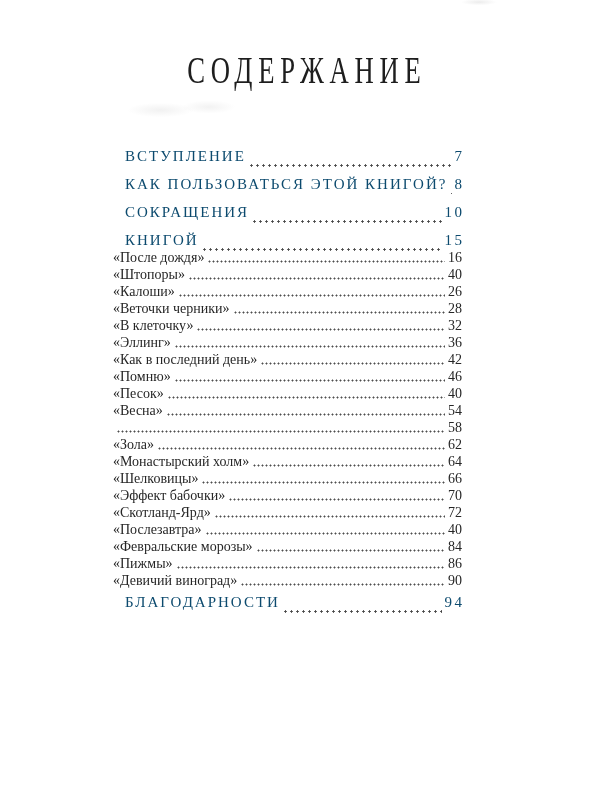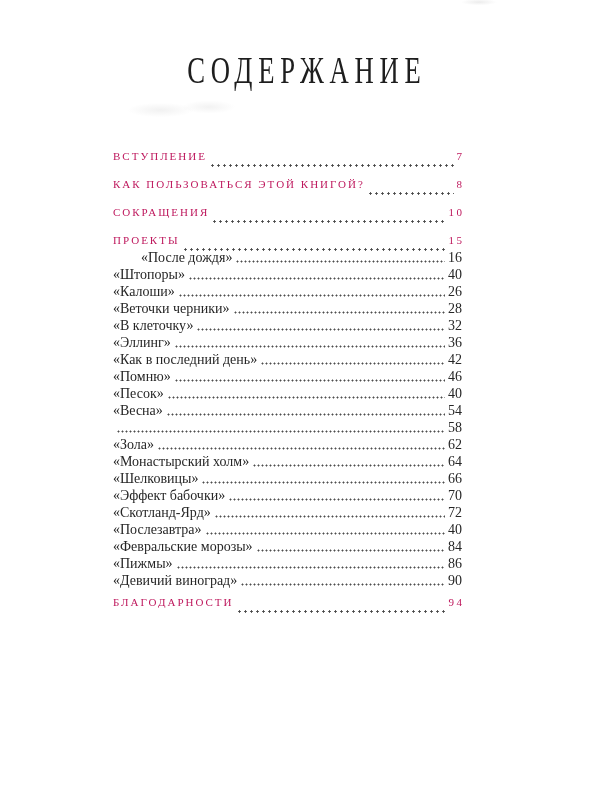--- a/index.html
+++ b/index.html
@@ -50,33 +50,33 @@
     left: 113px;
     top: 143px;
     width: 349px;
   }
   .entry {
     display: flex;
     align-items: baseline;
     white-space: nowrap;
   }
   .entry.section {
-    font-size: 11px;
+    font-size: 15px;
     line-height: 27.9px;
     letter-spacing: 2px;
-    color: #be185d;
+    color: #0c4a6e;
+    margin-left: 12px;
   }
   .entry.item {
     font-size: 14px;
     line-height: 17px;
     color: #262626;
   }
   .entry.section + .entry.item {
     margin-top: -6px;
-    margin-left: 28px;
   }
   .entry .label { flex: 0 0 auto; }
   .entry .pagenum { flex: 0 0 auto; }
   .entry.section .pagenum { letter-spacing: 2.5px; margin-right: -2.5px; }
   .leader {
     flex: 1 1 auto;
     align-self: flex-end;
     height: 3px;
     margin: 0 3px 3px 4px;
     background-image: radial-gradient(circle at 1.5px 1.5px, #4d4d4d 0.85px, rgba(0,0,0,0) 1.15px);
@@ -109,21 +109,21 @@
     <span class="label">КАК ПОЛЬЗОВАТЬСЯ ЭТОЙ КНИГОЙ?</span>
     <span class="leader"></span>
     <span class="pagenum">8</span>
   </div>
       <div class="entry section">
     <span class="label">СОКРАЩЕНИЯ</span>
     <span class="leader"></span>
     <span class="pagenum">10</span>
   </div>
       <div class="entry section">
-    <span class="label">ПРОЕКТЫ</span>
+    <span class="label">КНИГОЙ</span>
     <span class="leader"></span>
     <span class="pagenum">15</span>
   </div>
       <div class="entry item">
     <span class="label">«После дождя»</span>
     <span class="leader"></span>
     <span class="pagenum">16</span>
   </div>
       <div class="entry item">
     <span class="label">«Штопоры»</span>

